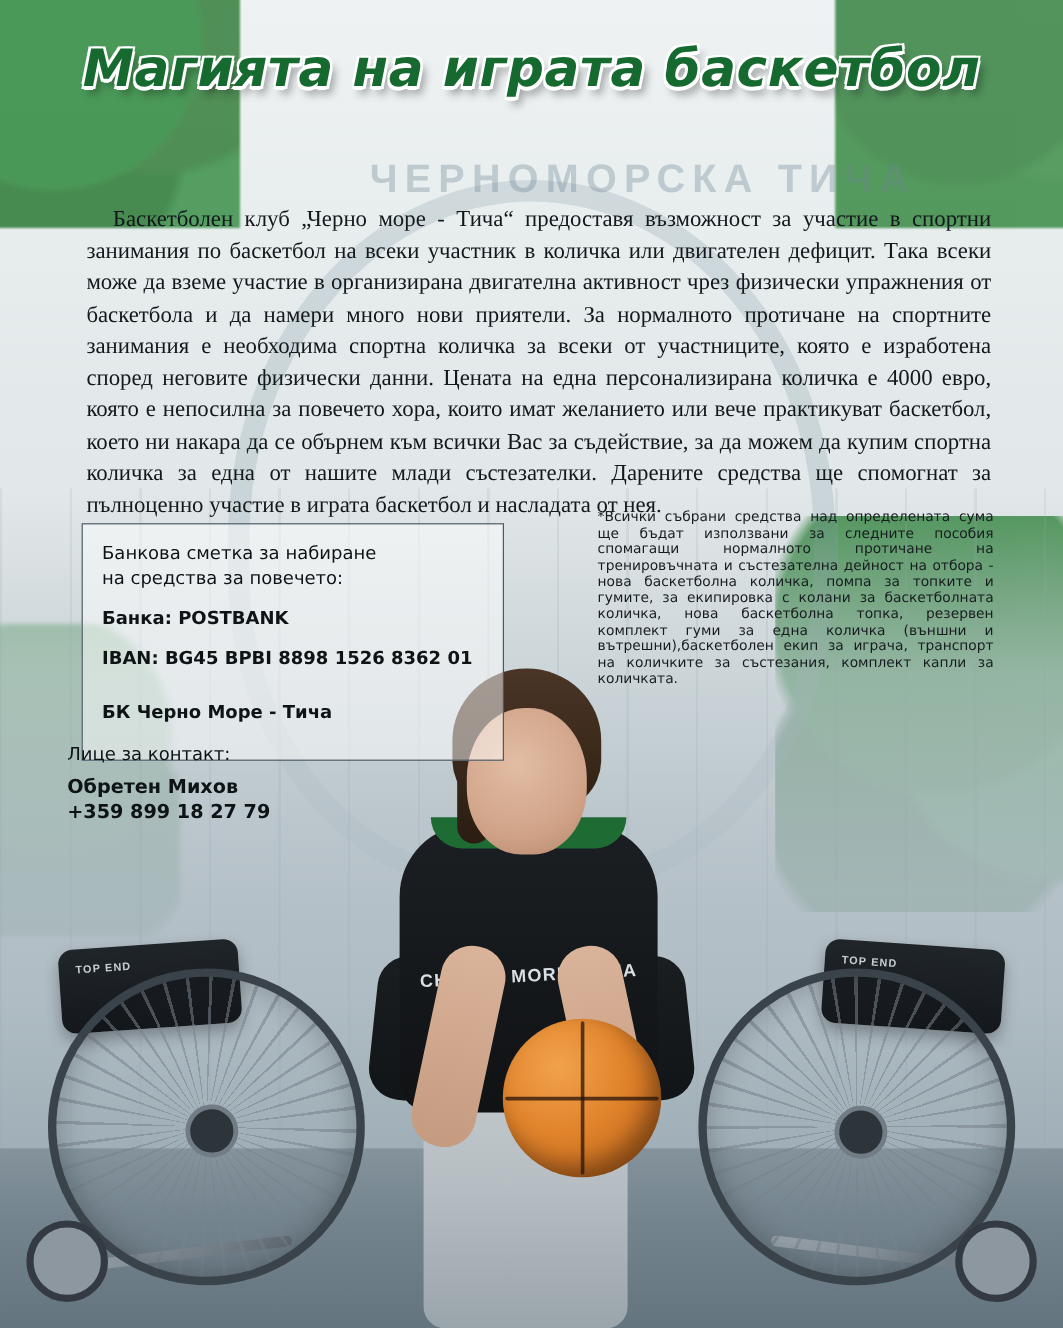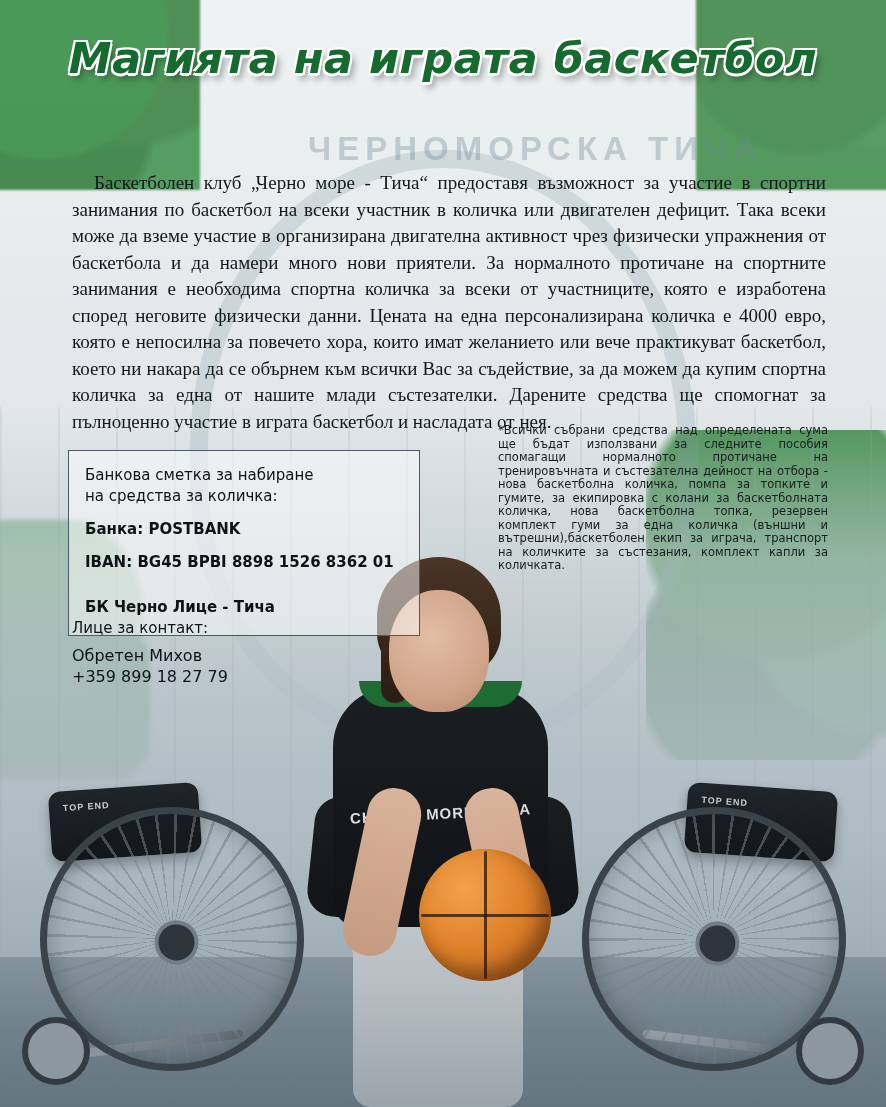--- a/index.html
+++ b/index.html
@@ -353,45 +353,45 @@
     line-height: 26.5px;
     color: #13181c;
     text-indent: 22px;
     font-family: Liberation Serif, serif;
   }
 
   
   .bankbox {
     position: absolute;
     left: 68px;
-    top: 450px;
+    top: 436px;
     width: 318px;
-    padding: 14px 16px 14px 16px;
+    padding: 14px 16px 26px 16px;
     border: 1.5px solid #4a5a66;
     background: rgba(255,255,255,.5);
     font-family: "DejaVu Sans", sans-serif;
     font-size: 15px;
     line-height: 21px;
     color: #0e1316;
   }
   .bankbox .lead { margin: 0 0 10px 0; }
   .bankbox .row { font-weight: bold; margin: 12px 0 3px 0; }
   .bankbox .spacer { height: 9px; }
 
   .contact {
     position: absolute;
-    left: 72px;
+    left: 56px;
     top: 618px;
     font-family: "DejaVu Sans", sans-serif;
     font-size: 15px;
     line-height: 21px;
     color: #0e1316;
   }
   .contact .label { margin-bottom: 6px; }
-  .contact .name, .contact .phone { font-weight: normal; font-size: 16px; }
+  .contact .name, .contact .phone { font-weight: bold; font-size: 16px; }
 
   
   .footnote {
     position: absolute;
     left: 498px;
     top: 424px;
     width: 330px;
     font-family: "DejaVu Sans", sans-serif;
     font-size: 11.5px;
     line-height: 13.5px;
@@ -454,26 +454,26 @@
 
   <div class="headline">
     <span>Магията на играта баскетбол</span>
   </div>
 
   <div class="bodycopy">Баскетболен клуб „Черно море - Тича“ предоставя възможност за участие в спортни занимания по баскетбол на всеки участник в количка или двигателен дефицит. Така всеки може да вземе участие в организирана двигателна активност чрез физически упражнения от баскетбола и да намери много нови приятели. За нормалното протичане на спортните занимания е необходима спортна количка за всеки от участниците, която е изработена според неговите физически данни. Цената на една персонализирана количка е 4000 евро, която е непосилна за повечето хора, които имат желанието или вече практикуват баскетбол, което ни накара да се обърнем към всички Вас за съдействие, за да можем да купим спортна количка за една от нашите млади състезателки. Дарените средства ще спомогнат за пълноценно участие в играта баскетбол и насладата от нея.</div>
 
   <div class="bankbox">
     <div class="lead">
       <div>Банкова сметка за набиране</div>
-      <div>на средства за количка:</div>
+      <div>на средства за повечето:</div>
     </div>
     <div class="row">Банка: POSTBANK</div>
     <div class="row">IBAN: BG45 BPBI 8898 1526 8362 01</div>
     <div class="spacer"></div>
-    <div class="row">БК Черно Лице - Тича</div>
+    <div class="row">БК Черно Море - Тича</div>
   </div>
 
   <div class="contact">
     <div class="label">Лице за контакт:</div>
     <div class="name">Обретен Михов</div>
     <div class="phone">+359 899 18 27 79</div>
   </div>
 
   <div class="footnote">*Всички събрани средства над определената сума ще бъдат използвани за следните пособия спомагащи нормалното протичане на тренировъчната и състезателна дейност на отбора -  нова баскетболна количка, помпа за топките и гумите, за екипировка с колани за баскетболната количка, нова баскетболна топка, резервен комплект гуми за една количка (външни и вътрешни),баскетболен екип за играча, транспорт на количките за състезания, комплект капли за количката.</div>
 

